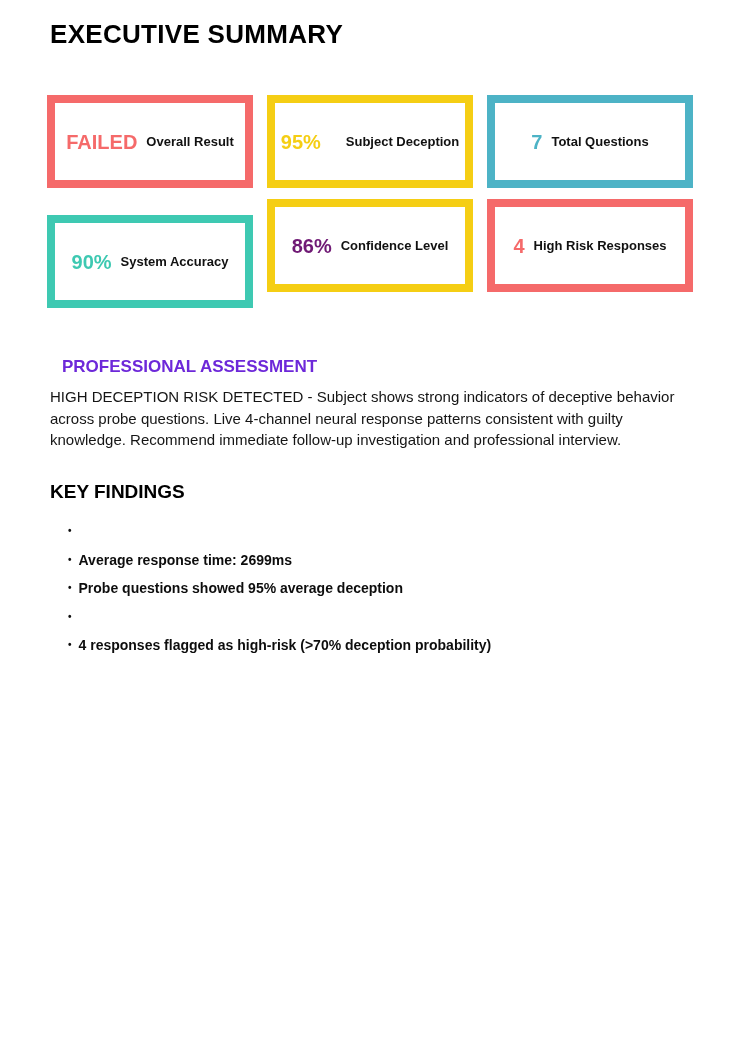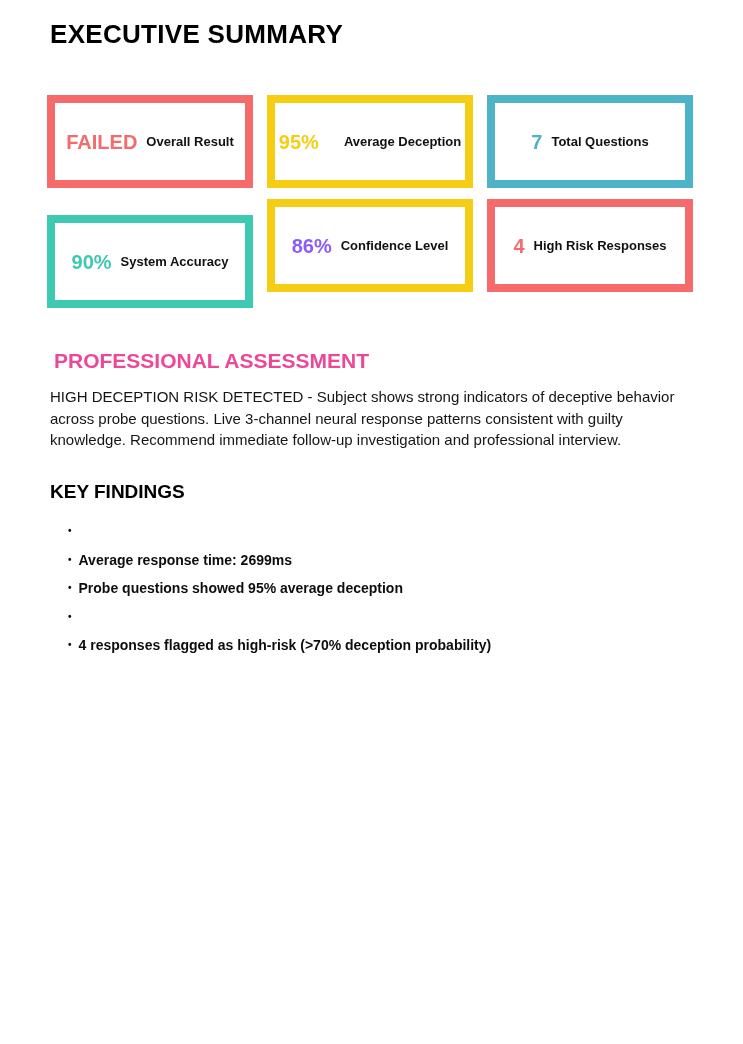--- a/index.html
+++ b/index.html
@@ -22,22 +22,22 @@
   }
   .card{
     box-sizing:border-box;height:93px;
     border:8px solid #ccc;background:#fff;
     display:flex;flex-direction:row;align-items:center;justify-content:center;
     gap:9px;text-align:center;
   }
   .card-value{font-size:20px;font-weight:bold;line-height:1;}
   .card-label{font-size:13px;font-weight:bold;color:#111;line-height:1;}
   .assess-heading{
-    position:absolute;top:345px;left:50px;margin:4px;
-    font-size:21px;font-weight:bold;color:#ec4899;
+    position:absolute;top:345px;left:50px;margin:12px;
+    font-size:17px;font-weight:bold;color:#6d28d9;
   }
   .assess-body{
     position:absolute;top:386px;left:50px;width:650px;margin:0;
     font-size:15px;line-height:21.5px;color:#151515;
   }
   .findings-heading{
     position:absolute;top:481px;left:50px;margin:0;
     font-size:19px;font-weight:bold;color:#000;
   }
   .findings{
@@ -59,42 +59,42 @@
 <div class="page">
   <h1 class="page-title">EXECUTIVE SUMMARY</h1>
 
   <div class="cards" id="summary-cards">
       <div class="card" style="border-color: rgb(245, 106, 106);">
         <div class="card-value" style="color: rgb(245, 106, 106);">FAILED</div>
         <div class="card-label">Overall Result</div>
       </div>
       <div class="card" style="border-color: rgb(245, 206, 20); gap: 25px;">
         <div class="card-value" style="color: rgb(245, 206, 20);">95%</div>
-        <div class="card-label">Average Deception</div>
+        <div class="card-label">Subject Deception</div>
       </div>
       <div class="card" style="border-color: rgb(77, 179, 198);">
         <div class="card-value" style="color: rgb(77, 179, 198);">7</div>
         <div class="card-label">Total Questions</div>
       </div>
       <div class="card" style="border-color: rgb(62, 201, 178); margin-top: 16px;">
         <div class="card-value" style="color: rgb(62, 201, 178);">90%</div>
         <div class="card-label">System Accuracy</div>
       </div>
       <div class="card" style="border-color: rgb(245, 206, 20);">
-        <div class="card-value" style="color: #8b5cf6;">86%</div>
+        <div class="card-value" style="color: #701a75;">86%</div>
         <div class="card-label">Confidence Level</div>
       </div>
       <div class="card" style="border-color: rgb(245, 106, 106);">
         <div class="card-value" style="color: rgb(245, 106, 106);">4</div>
         <div class="card-label">High Risk Responses</div>
       </div>
     </div>
 
   <h2 class="assess-heading">PROFESSIONAL ASSESSMENT</h2>
-  <p class="assess-body">HIGH DECEPTION RISK DETECTED - Subject shows strong indicators of deceptive behavior across probe questions. Live 3-channel neural response patterns consistent with guilty knowledge. Recommend immediate follow-up investigation and professional interview.</p>
+  <p class="assess-body">HIGH DECEPTION RISK DETECTED - Subject shows strong indicators of deceptive behavior across probe questions. Live 4-channel neural response patterns consistent with guilty knowledge. Recommend immediate follow-up investigation and professional interview.</p>
 
   <h2 class="findings-heading">KEY FINDINGS</h2>
   <ul class="findings" id="findings-list">
       <li>
         <span class="dot">•</span>
       </li>
       <li>
         <span class="dot">•</span>
         <span class="finding-text">Average response time: 2699ms</span>
       </li>

